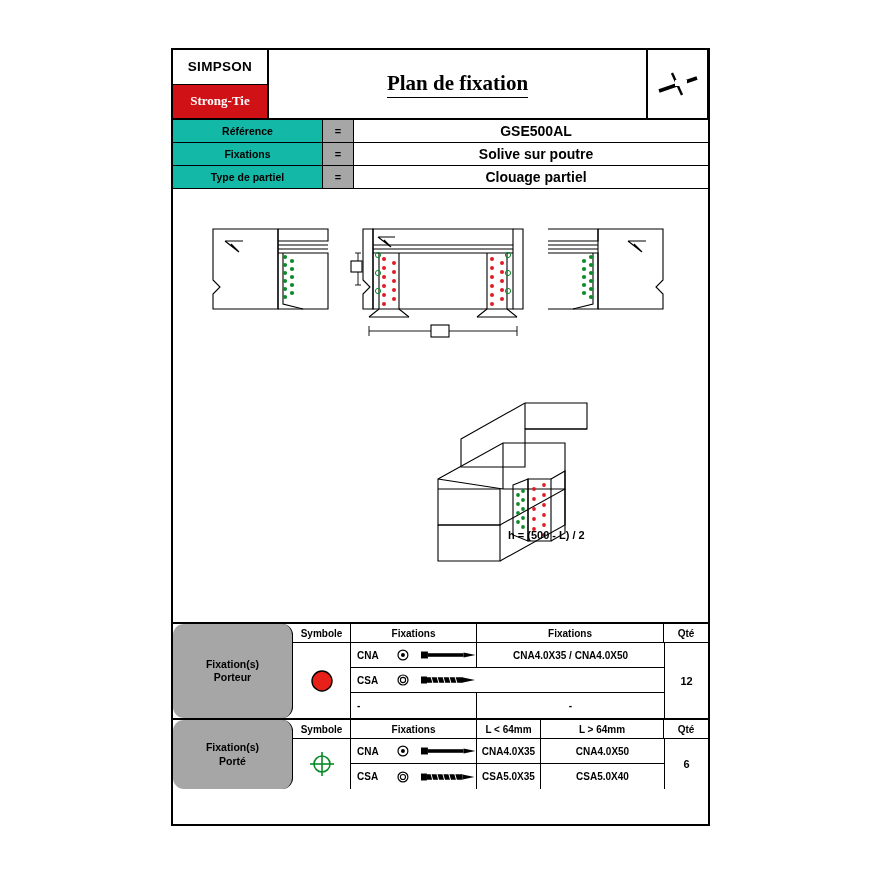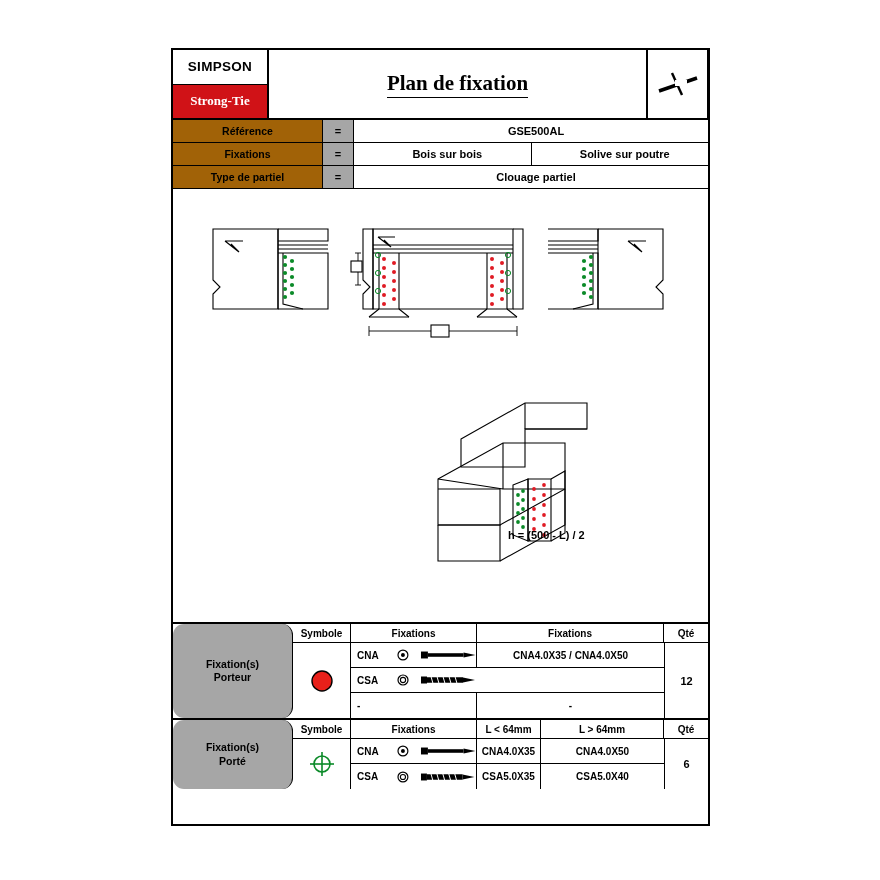--- a/index.html
+++ b/index.html
@@ -119,21 +119,21 @@
 
   
   .inforow {
     display: flex;
     height: 23px;
     border-bottom: 1.4px solid #000;
     box-sizing: border-box;
   }
   .info-lbl {
     width: 150px;
-    background: #a16207;
+    background: #14b8a6;
     border-right: 1.4px solid #000;
     box-sizing: border-box;
     display: flex;
     align-items: center;
     justify-content: center;
     font-size: 10.5px;
     font-weight: bold;
   }
   .info-eq {
     width: 31px;
@@ -144,21 +144,21 @@
     align-items: center;
     justify-content: center;
     font-size: 11px;
     font-weight: bold;
   }
   .info-val {
     flex: 1;
     display: flex;
     align-items: center;
     justify-content: center;
-    font-size: 11px;
+    font-size: 14px;
     font-weight: bold;
     box-sizing: border-box;
     padding-left: 10px;
   }
   .info-val.split-left { border-right: 1.4px solid #000; }
 
   
   .drawing {
     position: relative;
     height: 435px;
@@ -298,21 +298,20 @@
   </div>
 
   <div class="inforow">
     <div class="info-lbl">Référence</div>
     <div class="info-eq">=</div>
     <div class="info-val">GSE500AL</div>
   </div>
   <div class="inforow">
     <div class="info-lbl">Fixations</div>
     <div class="info-eq">=</div>
-    <div class="info-val split-left">Bois sur bois</div>
     <div class="info-val">Solive sur poutre</div>
   </div>
   <div class="inforow">
     <div class="info-lbl">Type de partiel</div>
     <div class="info-eq">=</div>
     <div class="info-val">Clouage partiel</div>
   </div>
 
   <div class="drawing">
     <svg width="535" height="433" viewBox="0 0 535 433">

